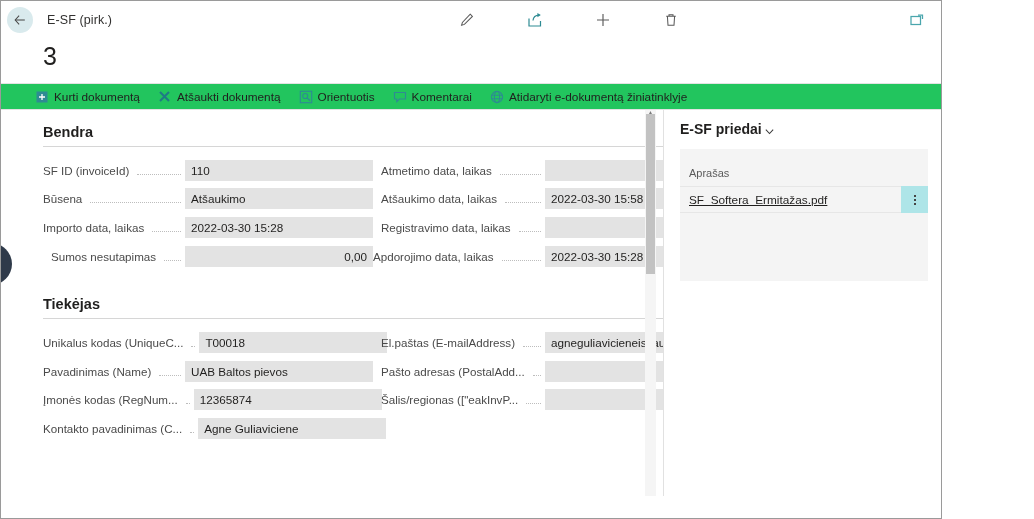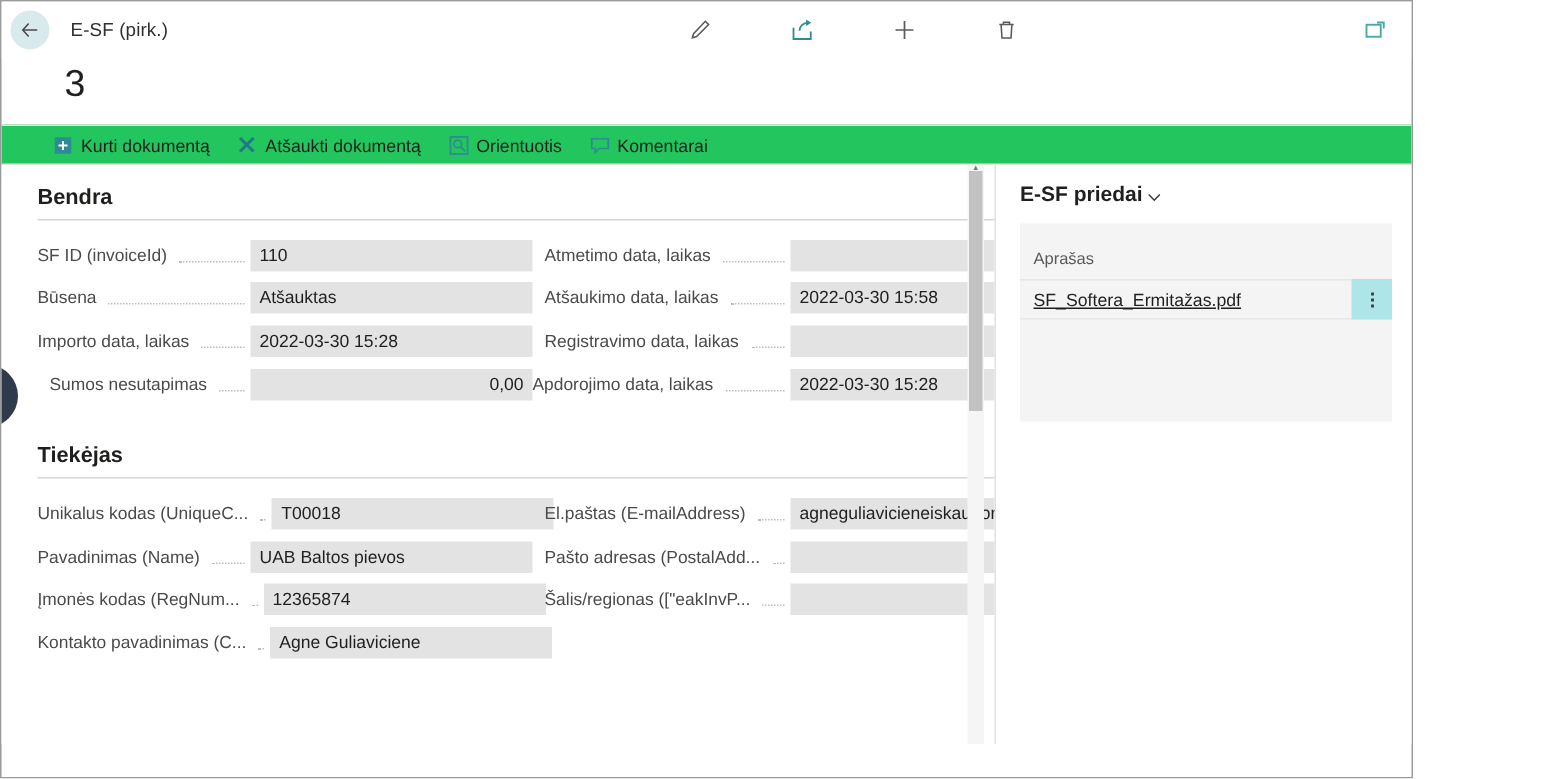--- a/index.html
+++ b/index.html
@@ -96,21 +96,21 @@
   }
   .main-pane {
     position: relative;
     width: 755px;
     height: 386px;
     overflow: hidden;
     background: #fff;
     border-right: 1px solid #e1e1e1;
   }
   .content {
-    padding: 0 0 0 24px;
+    padding: 0 0 0 42px;
   }
 
   
   .vscroll {
     position: absolute;
     right: 7px; top: 0;
     width: 11px; height: 386px;
     background: #f5f5f5;
   }
   .vscroll .thumb {
@@ -340,20 +340,30 @@
 
     <div class="tb-item">
       <span class="tb-ic">
         <svg width="14" height="14" viewBox="0 0 14 14">
           <path d="M1.5 2.5 H12.5 V9 H6.5 L3.8 11.6 V9 H1.5 Z" fill="none" stroke="#2e8b93" stroke-width="1.15"></path>
         </svg>
       </span>
       <span>Komentarai</span>
     </div>
 
+    <div class="tb-item">
+      <span class="tb-ic">
+        <svg width="14" height="14" viewBox="0 0 14 14">
+          <circle cx="7" cy="7" r="5.6" fill="none" stroke="#2e8b93" stroke-width="1.15"></circle>
+          <ellipse cx="7" cy="7" rx="2.6" ry="5.6" fill="none" stroke="#2e8b93" stroke-width="1.05"></ellipse>
+          <path d="M1.6 5.2 H12.4 M1.6 8.8 H12.4" stroke="#2e8b93" stroke-width="1.05"></path>
+        </svg>
+      </span>
+      <span>Atidaryti e-dokumentą žiniatinklyje</span>
+    </div>
   </div>
 
   <div class="body">
 
     <div class="main-pane">
       <div class="content">
 
         <div class="section-title">Bendra</div>
         <div class="section-rule"></div>
 
@@ -366,21 +376,21 @@
           </div>
           <div class="field col2">
             <span class="flabel">Atmetimo data, laikas</span>
             <span class="leader"></span>
             <span class="fvalue"></span>
           </div>
 
           <div class="field">
             <span class="flabel">Būsena</span>
             <span class="leader"></span>
-            <span class="fvalue">Atšauktas</span>
+            <span class="fvalue">Atšaukimo</span>
           </div>
           <div class="field col2">
             <span class="flabel">Atšaukimo data, laikas</span>
             <span class="leader"></span>
             <span class="fvalue">2022-03-30 15:58</span>
           </div>
 
           <div class="field">
             <span class="flabel">Importo data, laikas</span>
             <span class="leader"></span>

